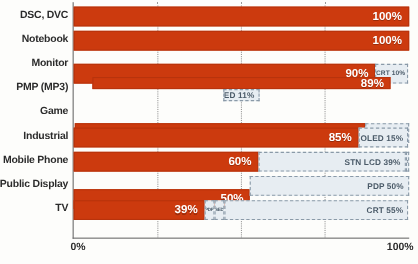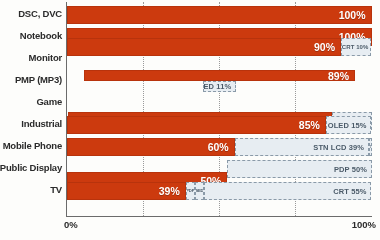--- a/index.html
+++ b/index.html
@@ -176,21 +176,21 @@
         <div class="row" style="top: 2px;">
           <div class="seg primary" style="width: 304.5px;">
             <span class="seg-label">100%</span>
           </div>
         </div>
         <div class="row" style="top: 24px;">
           <div class="seg primary" style="width: 304.5px;">
             <span class="seg-label">100%</span>
           </div>
         </div>
-        <div class="row" style="top: 34px;">
+        <div class="row" style="top: 54px;">
           <div class="seg primary" style="width: 274.05px;">
             <span class="seg-label">90%</span>
           </div>
           <div class="seg secondary small" style="width: 30.45px;">
             <span class="seg-label">CRT 10%</span>
           </div>
         </div>
         <div class="row" style="top: 68px; flex-direction: column;">
           <div class="seg primary" style="width: 271.005px;">
             <span class="seg-label">89%</span>

